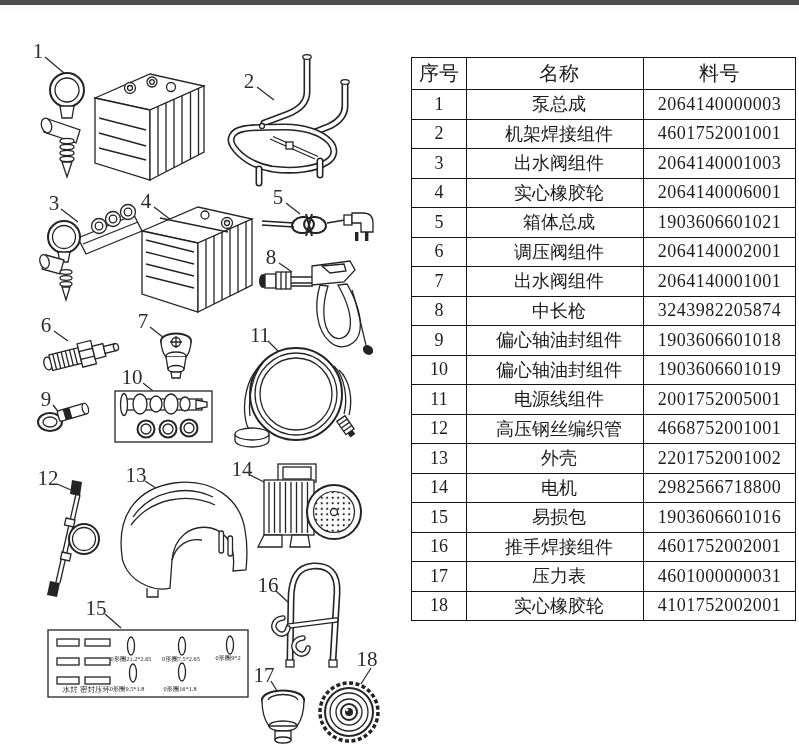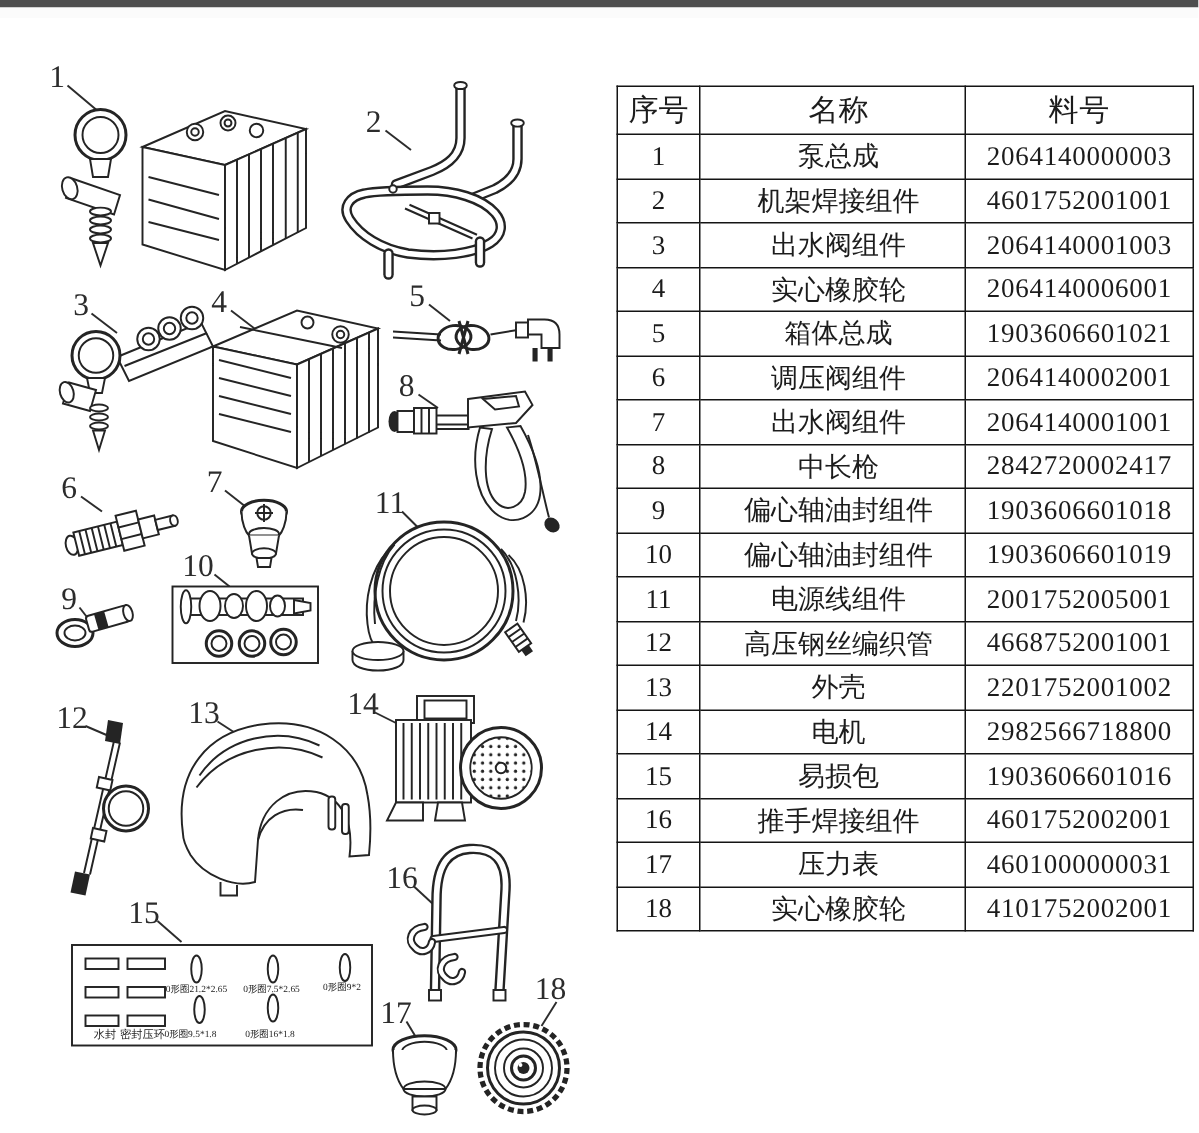--- a/index.html
+++ b/index.html
@@ -391,21 +391,21 @@
         <td class="c-pn">2064140002001</td>
       </tr>
       <tr>
         <td class="c-index">7</td>
         <td class="c-name">出水阀组件</td>
         <td class="c-pn">2064140001001</td>
       </tr>
       <tr>
         <td class="c-index">8</td>
         <td class="c-name">中长枪</td>
-        <td class="c-pn">2842720002417</td>
+        <td class="c-pn">3243982205874</td>
       </tr>
       <tr>
         <td class="c-index">9</td>
         <td class="c-name">偏心轴油封组件</td>
         <td class="c-pn">1903606601018</td>
       </tr>
       <tr>
         <td class="c-index">10</td>
         <td class="c-name">偏心轴油封组件</td>
         <td class="c-pn">1903606601019</td>

